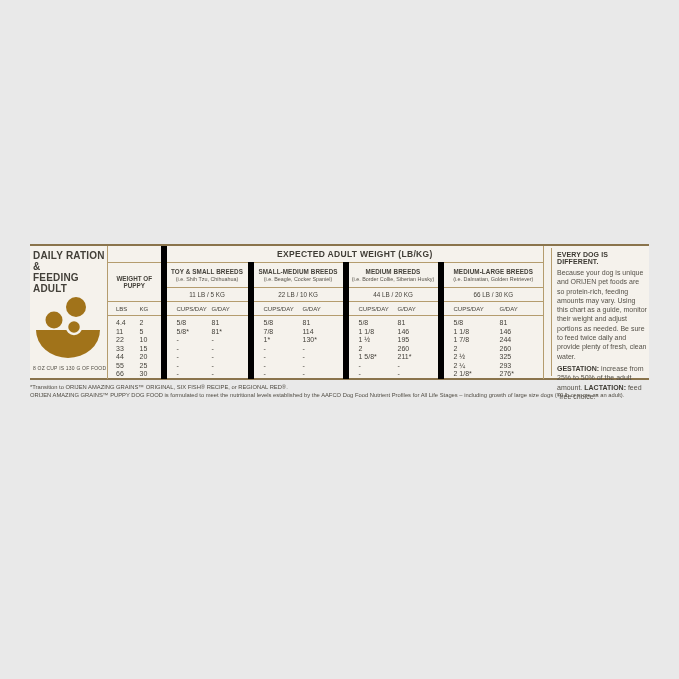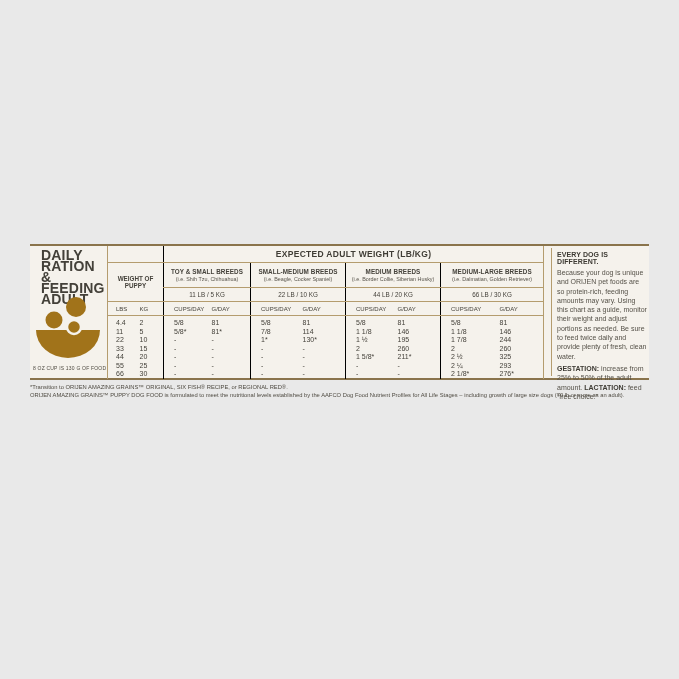--- a/index.html
+++ b/index.html
@@ -5,32 +5,32 @@
   html,body{margin:0;padding:0;}
   body{background:#e9e9e9;font-family:"Liberation Sans",sans-serif;}
   .canvas{position:relative;width:679px;height:679px;background:#e9e9e9;overflow:hidden;}
 
   
   .band{position:absolute;left:30px;top:244px;width:619px;height:132px;
         background:#f5f2ec;border-top:2px solid #8a744c;border-bottom:2px solid #8a744c;}
 
   
   .left-panel{position:absolute;left:0;top:0;width:77px;height:100%;}
-  .guide-title{padding:4px 0 0 3px;font-size:14px;font-weight:bold;line-height:11px;
-               color:#434039;letter-spacing:.2px;margin-left:8px;}
+  .guide-title{padding:4px 0 0 3px;font-size:10px;font-weight:bold;line-height:11px;
+               color:#434039;letter-spacing:.2px;}
   .bowl-svg{position:absolute;left:5px;top:50px;}
   .cup-caption{position:absolute;left:3px;top:119px;font-size:5px;color:#4f4b42;
                letter-spacing:.2px;white-space:nowrap;}
 
   
   .table-wrap{position:absolute;left:77px;top:0;width:436px;height:100%;}
   table{border-collapse:collapse;table-layout:fixed;width:436px;
         border-left:1px solid #b49c6e;border-right:1px solid #b49c6e;color:#45423b;}
   td,th{padding:0;margin:0;font-weight:normal;text-align:left;vertical-align:middle;overflow:hidden;white-space:nowrap;}
-  .gs{border-left:1px solid #000000;}
+  .gs{border-left:6px solid #000000;}
   .hb{border-bottom:1px solid #b49c6e;}
   .r-expected td{height:16px;}
   .expected{font-size:8.5px;font-weight:bold;text-align:center;letter-spacing:.3px;color:#403d36;}
   .breed-cell{height:24px;text-align:center;vertical-align:middle;}
   .breed-name{font-size:6.3px;font-weight:bold;letter-spacing:.1px;}
   .breed-ex{font-size:5.4px;color:#57534a;margin-top:1px;}
   .wop-cell{text-align:center;font-size:6.3px;font-weight:bold;line-height:7.5px;}
   .aw-cell{height:13px;text-align:center;font-size:6.3px;}
   .units-row th{height:13px;font-size:6px;}
   .pl-lbs{padding-left:8px;} .pl-kg{padding-left:8px;}

